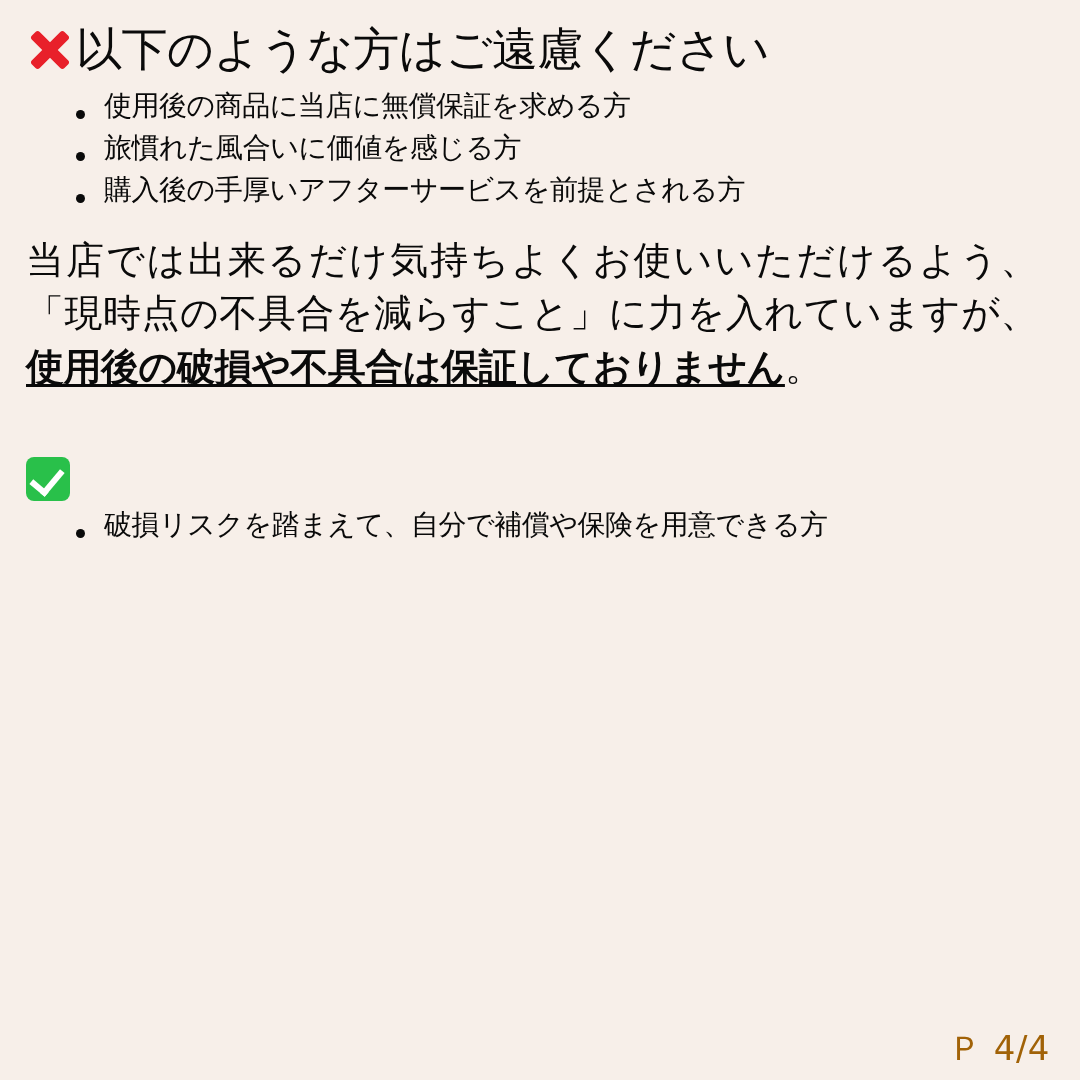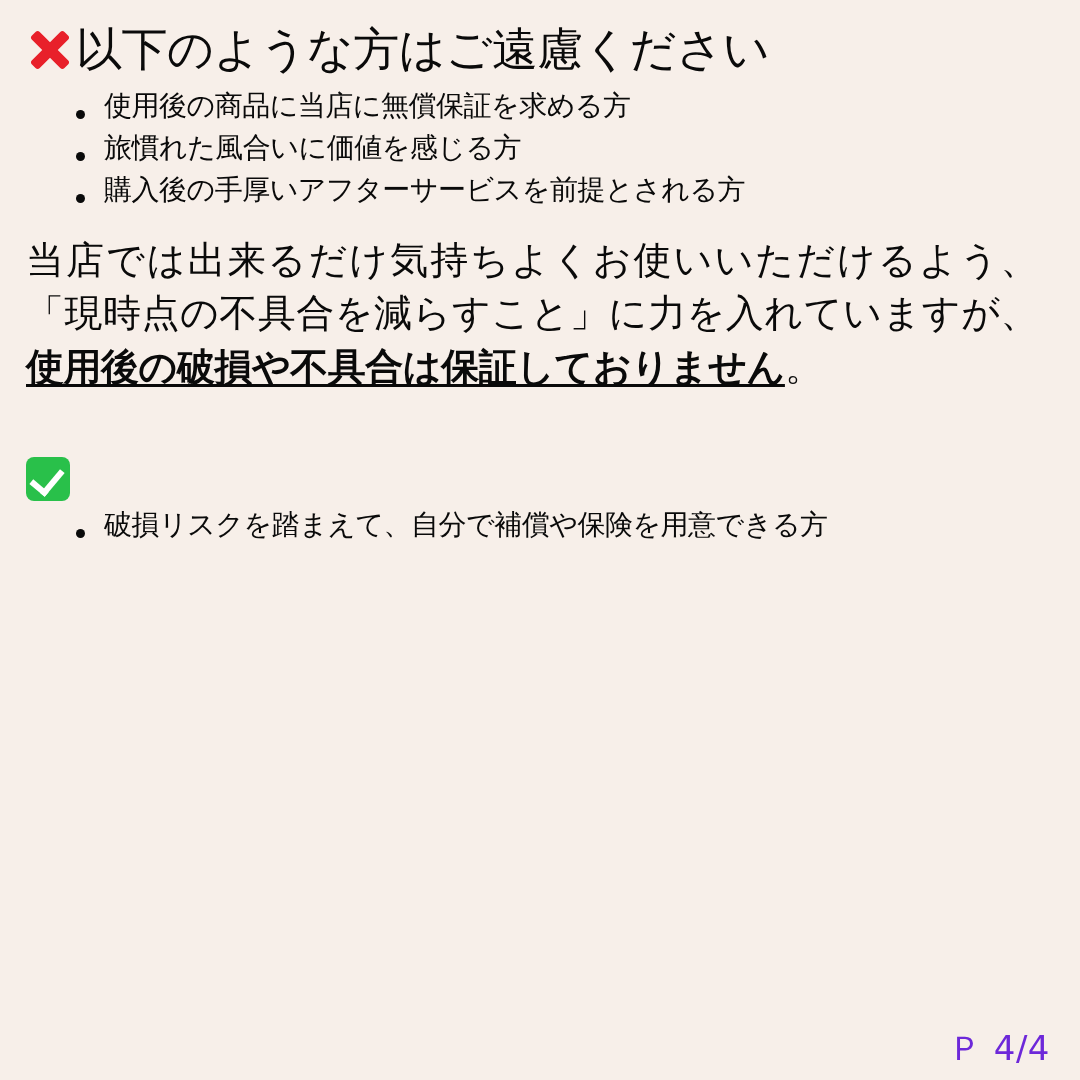--- a/index.html
+++ b/index.html
@@ -124,21 +124,21 @@
   .gap {
     height: 56px;
   }
 
   .page-number {
     position: absolute;
     right: 30px;
     bottom: 8px;
     font-size: 34px;
     letter-spacing: 0.5px;
-    color: #6d28d9;
+    color: #a16207;
   }
 </style>
 </head>
 <body>
 
 <div class="page">
 
   <div class="section-heading">
     <span class="mark mark-cross"></span>
     <span class="heading-text">以下のような方はご遠慮ください</span>

